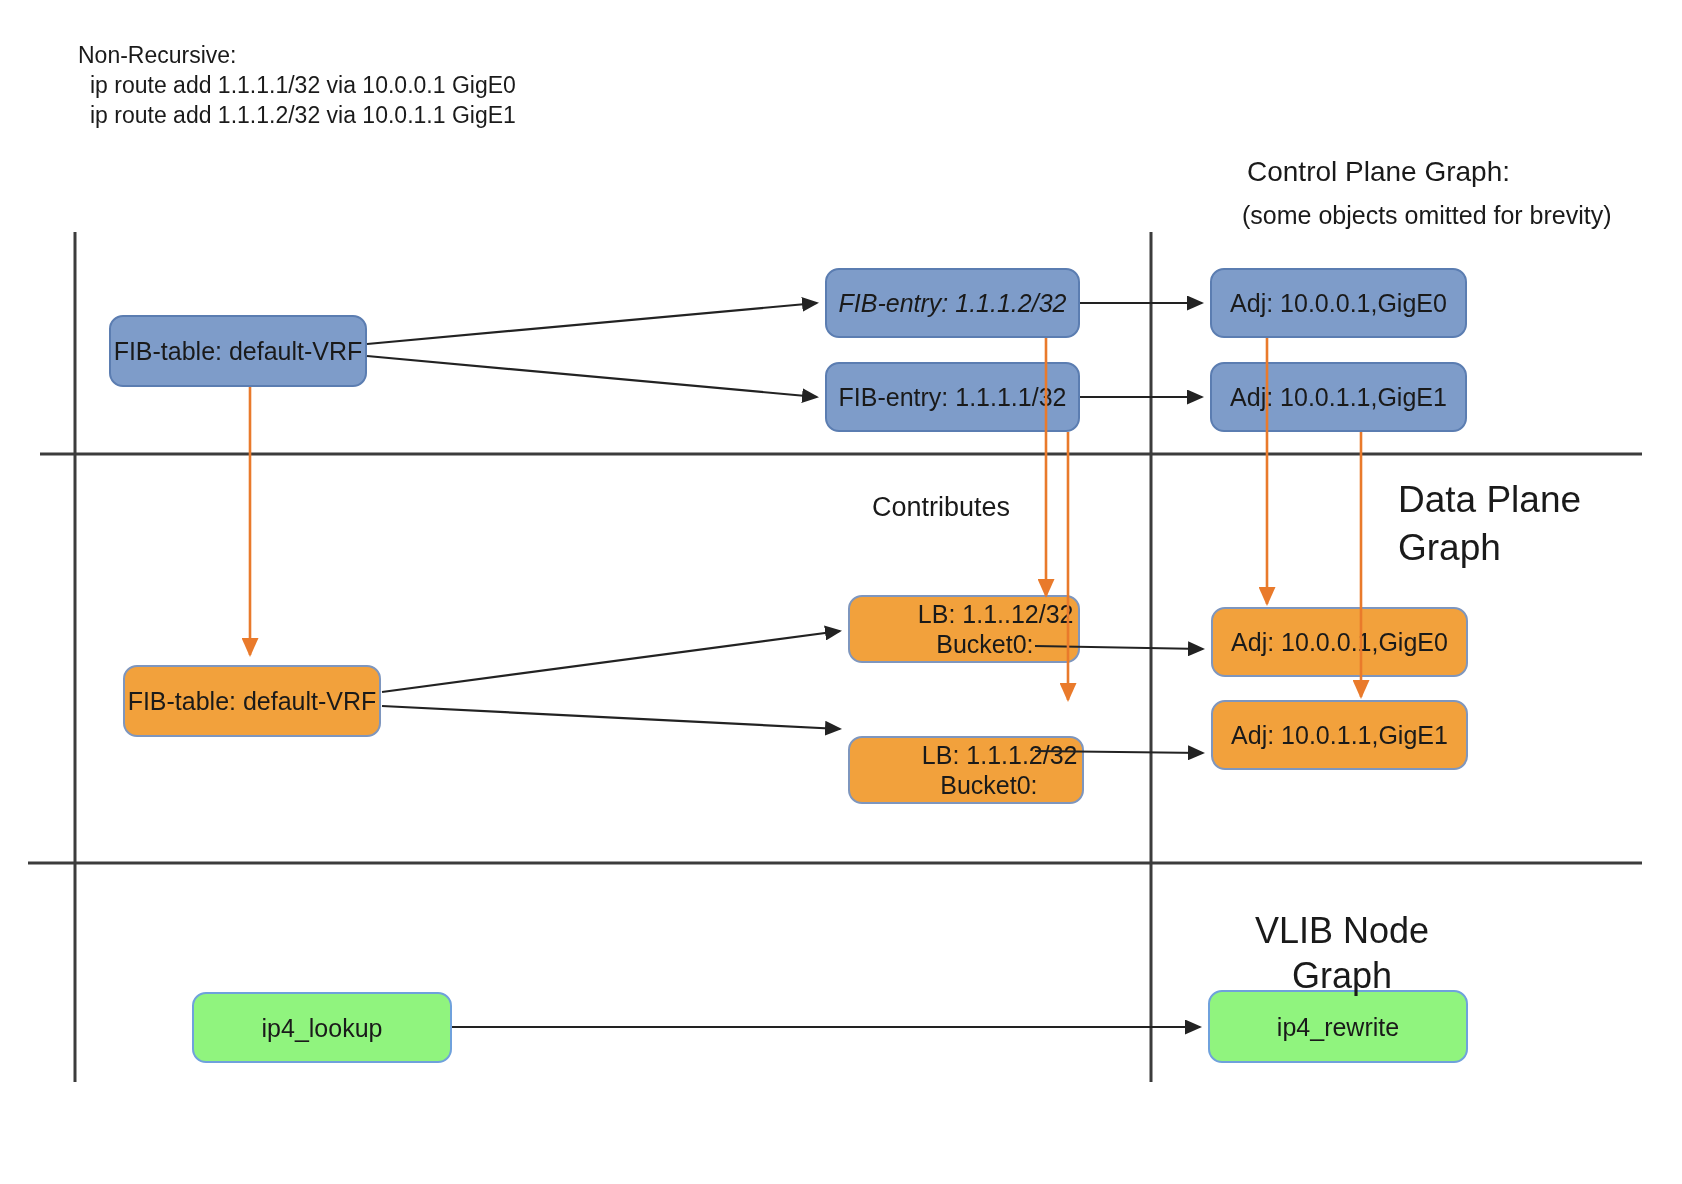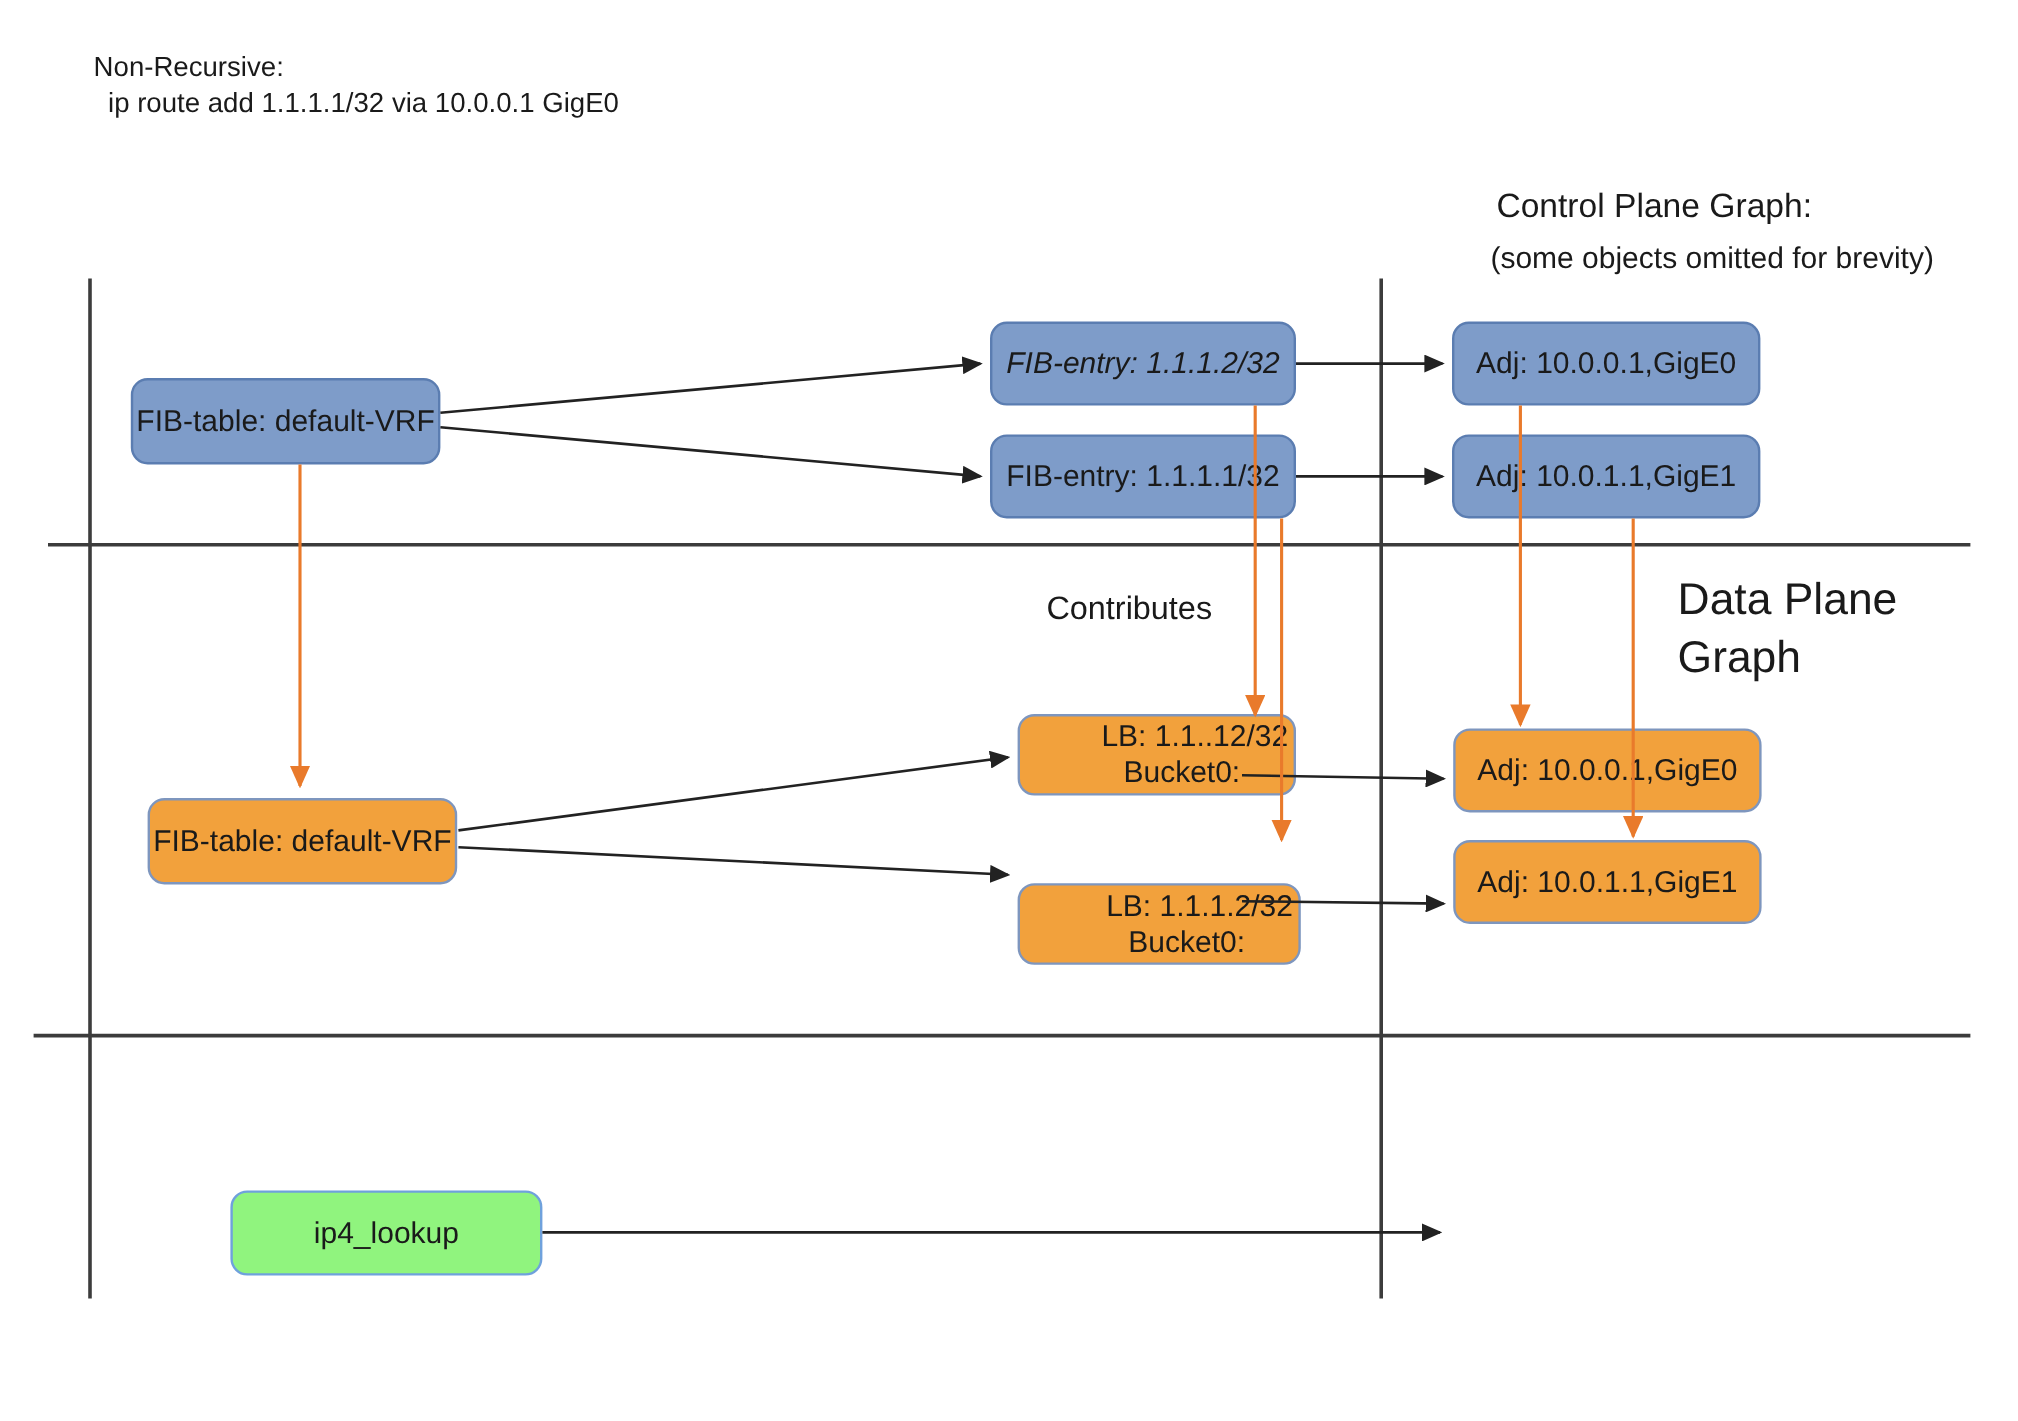--- a/index.html
+++ b/index.html
@@ -76,26 +76,28 @@
     <line class="orange" marker-end="url(#ao)" x1="250" y1="387" x2="250" y2="655"></line>
     <line class="orange" marker-end="url(#ao)" x1="1046" y1="338" x2="1046" y2="596"></line>
     <line class="orange" marker-end="url(#ao)" x1="1068" y1="432" x2="1068" y2="700"></line>
     <line class="orange" marker-end="url(#ao)" x1="1267" y1="338" x2="1267" y2="604"></line>
     <line class="orange" marker-end="url(#ao)" x1="1361" y1="432" x2="1361" y2="697"></line>
   </svg>
 
   <div class="txt note">
     <div>Non-Recursive:</div>
     <div class="ind">ip route add 1.1.1.1/32 via 10.0.0.1 GigE0</div>
+    <div class="ind">ip route add 1.1.1.2/32 via 10.0.1.1 GigE1</div>
   </div>
 
   <div class="txt cp-title">Control Plane Graph:</div>
   <div class="txt cp-sub">(some objects omitted for brevity)</div>
   <div class="txt contributes">Contributes</div>
   <div class="txt dp-title">Data Plane Graph</div>
+  <div class="txt vlib-title">VLIB Node Graph</div>
 
   <div class="node blue" style="left:109px; top:315px; width:258px; height:72px;">
     <span>FIB-table: default-VRF</span>
   </div>
   <div class="node blue" style="left:825px; top:268px; width:255px; height:70px;font-style:italic;">
     <span>FIB-entry: 1.1.1.2/32</span>
   </div>
   <div class="node blue" style="left:825px; top:362px; width:255px; height:70px;">
     <span>FIB-entry: 1.1.1.1/32</span>
   </div>
@@ -120,14 +122,17 @@
   <div class="node orange" style="left:1211px; top:607px; width:257px; height:70px;">
     <span>Adj: 10.0.0.1,GigE0</span>
   </div>
   <div class="node orange" style="left:1211px; top:700px; width:257px; height:70px;">
     <span>Adj: 10.0.1.1,GigE1</span>
   </div>
 
   <div class="node green" style="left:192px; top:992px; width:260px; height:71px;">
     <span>ip4_lookup</span>
   </div>
+  <div class="node green" style="left:1208px; top:990px; width:260px; height:73px;">
+    <span>ip4_rewrite</span>
+  </div>
 
 </div>
 
 </body></html>

